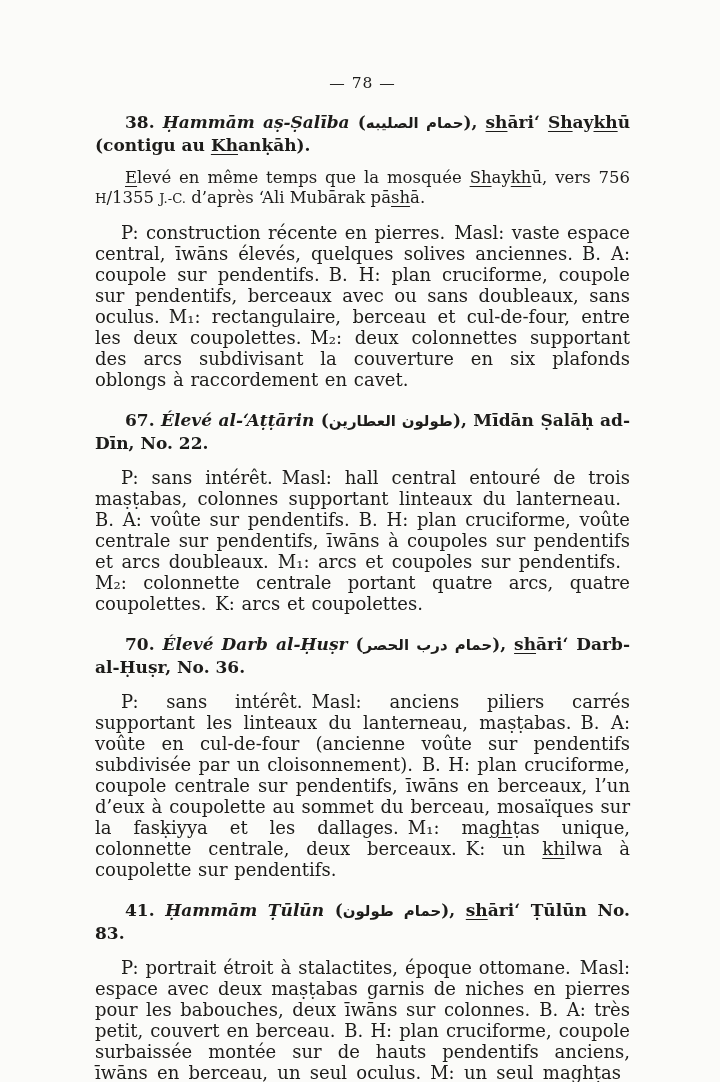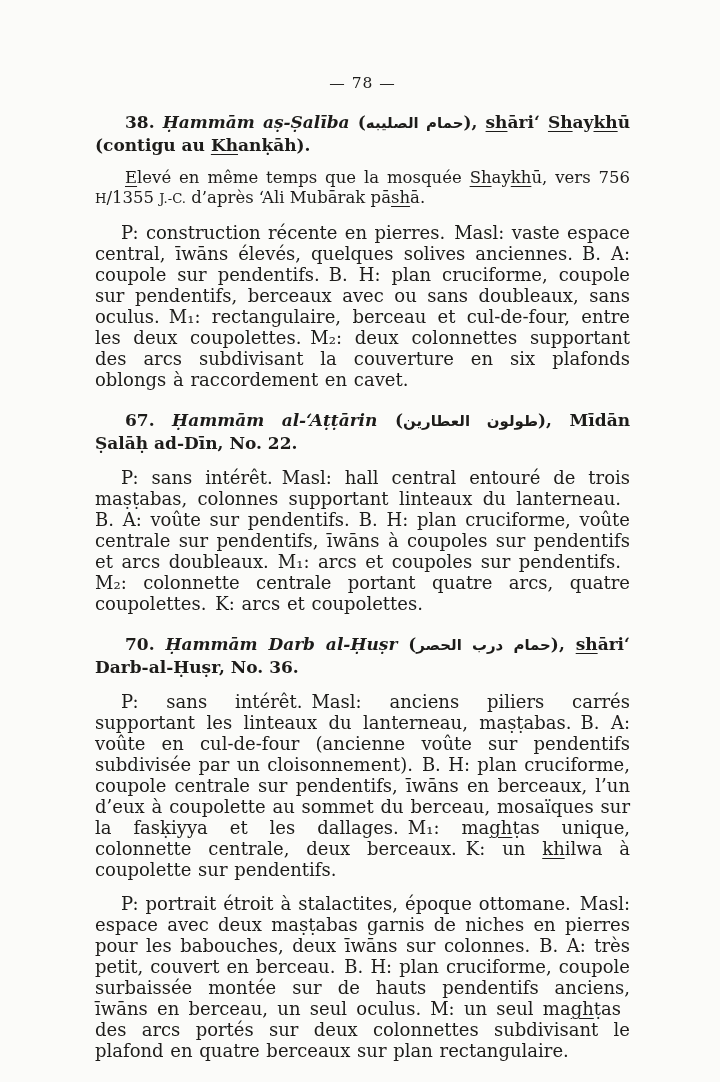--- a/index.html
+++ b/index.html
@@ -63,26 +63,27 @@
 
   <p class="pageno">— 78 —</p>
 
   <section>
     <p class="entry-heading"><span>38. </span><span class="st-i">Ḥammām aṣ-Ṣalība</span><span> (</span><span class="st-ar">حمام الصليبه</span><span>), </span><span class="st-u">sh</span><span>āri‘ </span><span class="st-u">Sh</span><span>ay</span><span class="st-u">kh</span><span>ū (contigu au </span><span class="st-u">Kh</span><span>anḳāh).</span></p>
     <p class="entry-note"><span class="st-u">E</span><span>levé en même temps que la mosquée </span><span class="st-u">Sh</span><span>ay</span><span class="st-u">kh</span><span>ū, vers 756 </span><span class="st-sc">H</span><span>/1355 </span><span class="st-sc">J.-C.</span><span> d’après ‘Ali Mubārak pā</span><span class="st-u">sh</span><span>ā.</span></p>
     <p class="entry-desc"><span>P: construction récente en pierres. Masl: vaste espace central, īwāns élevés, quelques solives anciennes. B. A: coupole sur pendentifs. B. H: plan cruciforme, coupole sur pendentifs, berceaux avec ou sans doubleaux, sans oculus. M₁: rectangulaire, berceau et cul-de-four, entre les deux coupolettes. M₂: deux colonnettes supportant des arcs subdivisant la couverture en six plafonds oblongs à raccordement en cavet.</span></p>
   </section>
 
   <section>
-    <p class="entry-heading"><span>67. </span><span class="st-i">Ḥammām al-‘Aṭṭārin</span><span> (</span><span class="st-ar">طولون العطارين</span><span>), Mīdān Ṣalāḥ ad-Dīn, No. 22.</span></p>
+    <p class="entry-heading"><span>67. </span><span class="st-i">Élevé al-‘Aṭṭārin</span><span> (</span><span class="st-ar">طولون العطارين</span><span>), Mīdān Ṣalāḥ ad-Dīn, No. 22.</span></p>
     <p class="entry-desc"><span>P: sans intérêt. Masl: hall central entouré de trois maṣṭabas, colonnes supportant linteaux du lanterneau. B. A: voûte sur pendentifs. B. H: plan cruciforme, voûte centrale sur pendentifs, īwāns à coupoles sur pendentifs et arcs doubleaux. M₁: arcs et coupoles sur pendentifs. M₂: colonnette centrale portant quatre arcs, quatre coupolettes. K: arcs et coupolettes.</span></p>
   </section>
 
   <section>
-    <p class="entry-heading"><span>70. </span><span class="st-i">Ḥammām Darb al-Ḥuṣr</span><span> (</span><span class="st-ar">حمام درب الحصر</span><span>), </span><span class="st-u">sh</span><span>āri‘ Darb-al-Ḥuṣr, No. 36.</span></p>
+    <p class="entry-heading"><span>70. </span><span class="st-i">Élevé Darb al-Ḥuṣr</span><span> (</span><span class="st-ar">حمام درب الحصر</span><span>), </span><span class="st-u">sh</span><span>āri‘ Darb-al-Ḥuṣr, No. 36.</span></p>
     <p class="entry-desc"><span>P: sans intérêt. Masl: anciens piliers carrés supportant les linteaux du lanterneau, maṣṭabas. B. A: voûte en cul-de-four (ancienne voûte sur pendentifs subdivisée par un cloisonnement). B. H: plan cruciforme, coupole centrale sur pendentifs, īwāns en berceaux, l’un d’eux à coupolette au sommet du berceau, mosaïques sur la fasḳiyya et les dallages. M₁: ma</span><span class="st-u">gh</span><span>ṭas unique, colonnette centrale, deux berceaux. K: un </span><span class="st-u">kh</span><span>ilwa à coupolette sur pendentifs.</span></p>
   </section>
 
   <section>
+    <p class="entry-heading"><span>41. </span><span class="st-i">Ḥammām Ṭūlūn</span><span> (</span><span class="st-ar">حمام طولون</span><span>), </span><span class="st-u">sh</span><span>āri‘ Ṭūlūn No. 83.</span></p>
     <p class="entry-desc"><span>P: portrait étroit à stalactites, époque ottomane. Masl: espace avec deux maṣṭabas garnis de niches en pierres pour les babouches, deux īwāns sur colonnes. B. A: très petit, couvert en berceau. B. H: plan cruciforme, coupole surbaissée montée sur de hauts pendentifs anciens, īwāns en berceau, un seul oculus. M: un seul ma</span><span class="st-u">gh</span><span>ṭas des arcs portés sur deux colonnettes subdivisant le plafond en quatre berceaux sur plan rectangulaire.</span></p>
   </section>
 
 </div>
 
 </body></html>

